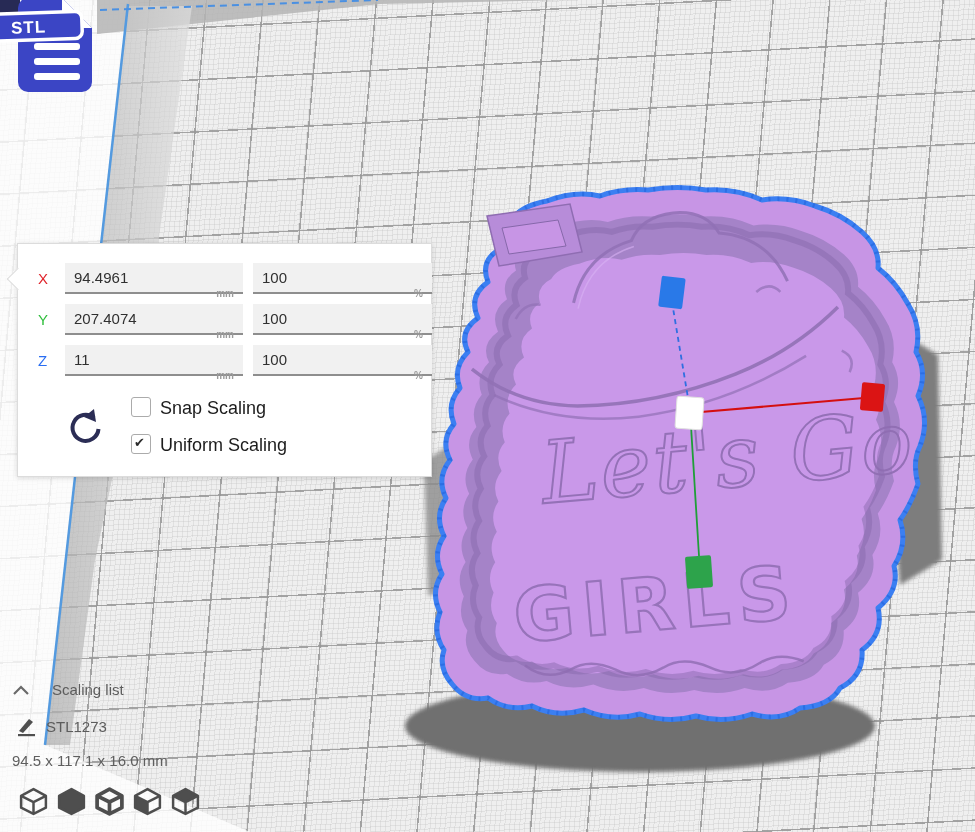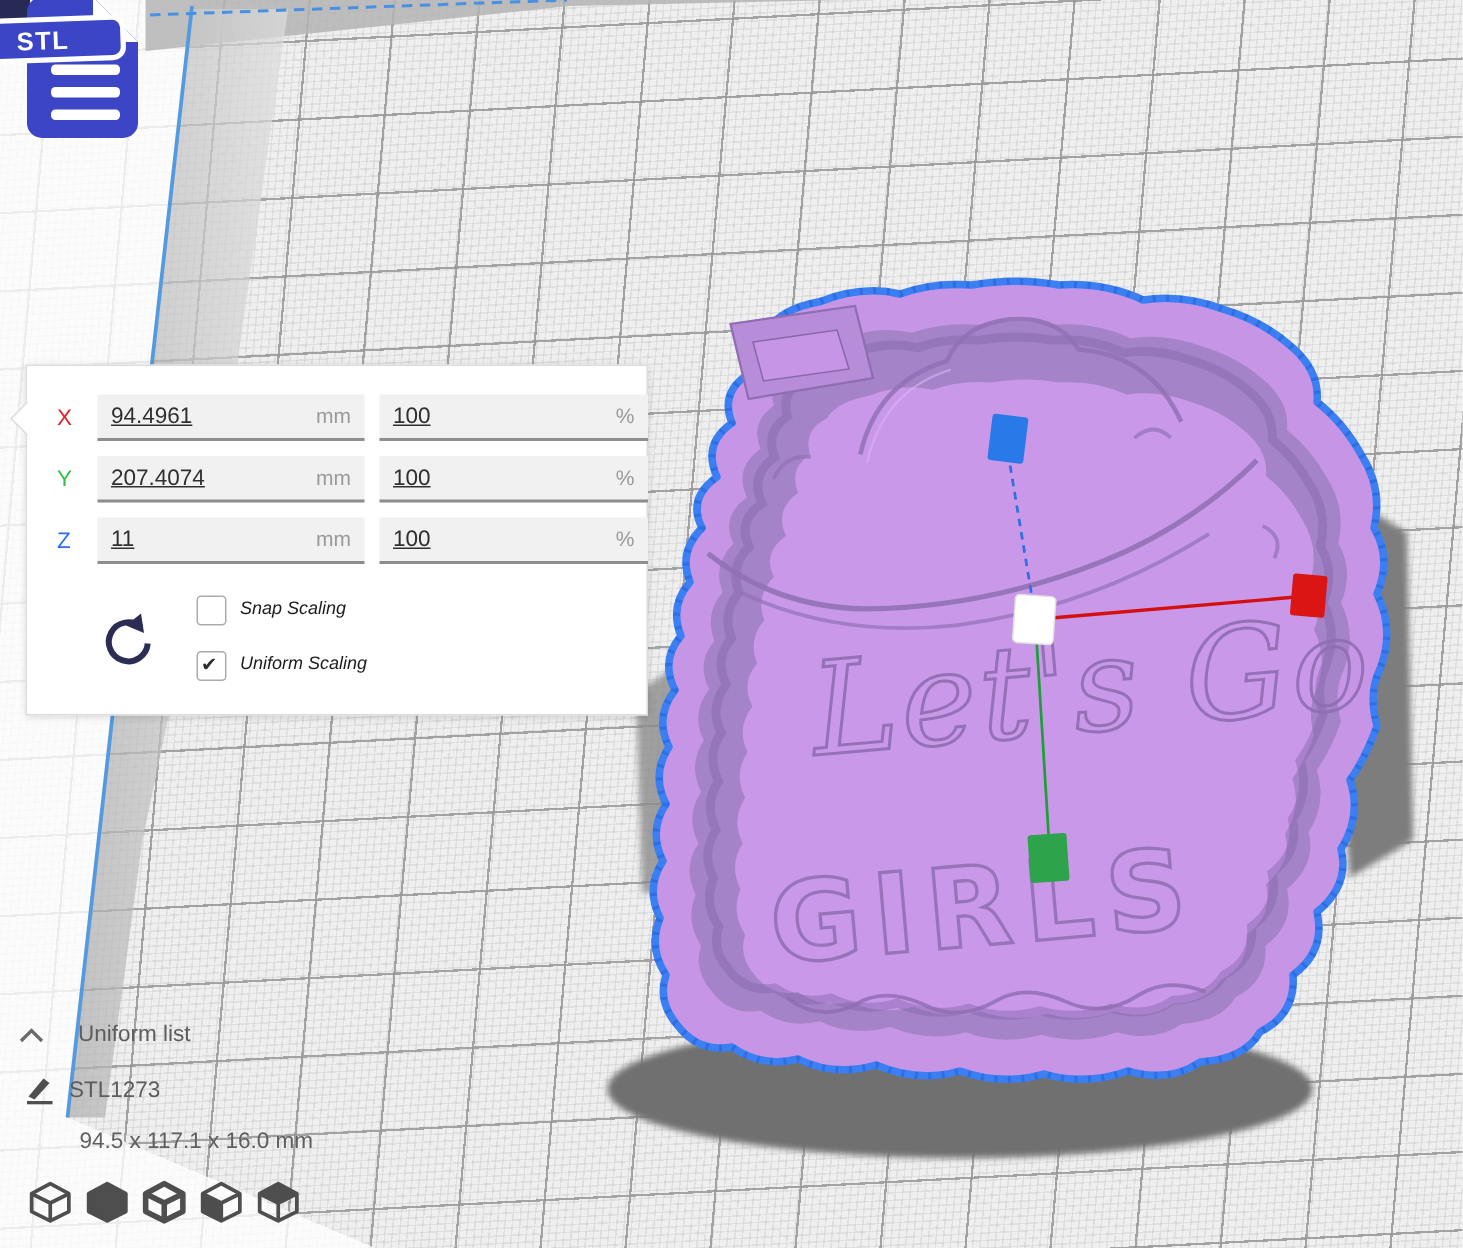--- a/index.html
+++ b/index.html
@@ -24,44 +24,44 @@
     z-index:6;}
   .scale-panel .arrow{position:absolute;left:-8px;top:27px;width:15px;height:15px;
     background:#fff;transform:rotate(45deg);border-left:1px solid #dcdcdc;
     border-bottom:1px solid #dcdcdc;}
   .axis-row{position:absolute;left:0;width:100%;height:31px;}
   .axis-row .axis{position:absolute;left:20px;top:0;width:20px;line-height:31px;
     font-size:15px;}
   .axis-x .axis{color:#e0252c;} .axis-y .axis{color:#2fbe3c;} .axis-z .axis{color:#2a6ef2;}
   .field{position:absolute;top:0;height:29px;background:#f1f1f1;
     border-bottom:2px solid #8e8e8e;}
-  .field .val{position:absolute;left:9px;top:0;line-height:29px;font-size:15px;color:#303030;text-decoration:underline;}
-  .field .unit{position:absolute;right:9px;top:0;line-height:29px;font-size:14px;color:#9a9a9a;}
+  .field .val{position:absolute;left:9px;top:0;line-height:29px;font-size:15px;color:#303030;}
+  .field .unit{position:absolute;right:9px;top:16px;line-height:29px;font-size:10px;color:#9a9a9a;font-weight:bold;}
   .f1{left:47px;width:178px;} .f2{left:235px;width:179px;}
   .row-x{top:19px;} .row-y{top:60px;} .row-z{top:101px;}
   .chk-row{position:absolute;left:113px;height:20px;}
   .chk-row.snap{top:153px;} .chk-row.uniform{top:190px;}
   .checkbox{position:absolute;left:0;top:0;width:18px;height:18px;background:#fff;
     border:1px solid #ababab;border-radius:3px;}
   .checkbox[data-checked="true"]::after{content:"\2714";position:absolute;left:2px;top:0px;
     font-size:13px;color:#2b2b2b;}
-  .chk-label{position:absolute;left:29px;top:1px;font-size:12px;color:#1c1c1c;white-space:nowrap;font-style:italic;}
+  .chk-label{position:absolute;left:29px;top:1px;font-size:18px;color:#1c1c1c;white-space:nowrap;}
   .reset-btn{position:absolute;left:47px;top:164px;width:40px;height:42px;}
 
   
   .stl-icon{position:absolute;left:0;top:-6px;width:104px;height:104px;z-index:8;}
 
   
   .objlist{position:absolute;left:0;top:672px;width:300px;z-index:6;
     color:#5c5c5c;font-size:15px;}
   .obj-chevron{position:absolute;left:12px;top:12px;width:18px;height:12px;}
   .obj-title{position:absolute;left:52px;top:9px;}
   .obj-pencil{position:absolute;left:16px;top:42px;width:24px;height:24px;}
   .obj-name{position:absolute;left:46px;top:46px;}
-  .obj-dims{position:absolute;left:12px;top:80px;color:#5f5f5f;white-space:nowrap;margin-left:41px;}
+  .obj-dims{position:absolute;left:12px;top:80px;color:#5f5f5f;white-space:nowrap;}
   .cube-row{position:absolute;left:18px;top:786px;height:32px;z-index:6;}
   .cube-btn{position:absolute;top:0;width:31px;height:31px;cursor:pointer;}
 </style>
 </head>
 <body>
 
 <div class="stage">
   <div class="plate"></div>
 
   <svg class="scene-svg" width="975" height="832" viewBox="0 0 975 832">
@@ -199,21 +199,21 @@
   <div class="chk-row uniform">
     <span class="checkbox" data-checked="true"></span>
     <span class="chk-label">Uniform Scaling</span>
   </div>
 </div>
 
 <div class="objlist">
   <svg class="obj-chevron" viewBox="0 0 18 12">
     <polyline points="2,10 9,3 16,10" fill="none" stroke="#6a6a6a" stroke-width="2.2"></polyline>
   </svg>
-  <span class="obj-title">Uniform list</span>
+  <span class="obj-title">Scaling list</span>
   <svg class="obj-pencil" viewBox="0 0 24 24">
     <path d="M3,17 L13,5 L17,8 L7,19 Z" fill="#4f4f4f"></path>
     <rect x="2" y="20" width="17" height="2.2" fill="#4f4f4f"></rect>
   </svg>
   <span class="obj-name">STL1273</span>
   <span class="obj-dims">94.5 x 117.1 x 16.0 mm</span>
 </div>
 
 <div class="cube-row">
   <svg class="cube-btn" style="left:0px" viewBox="0 0 30 30">

